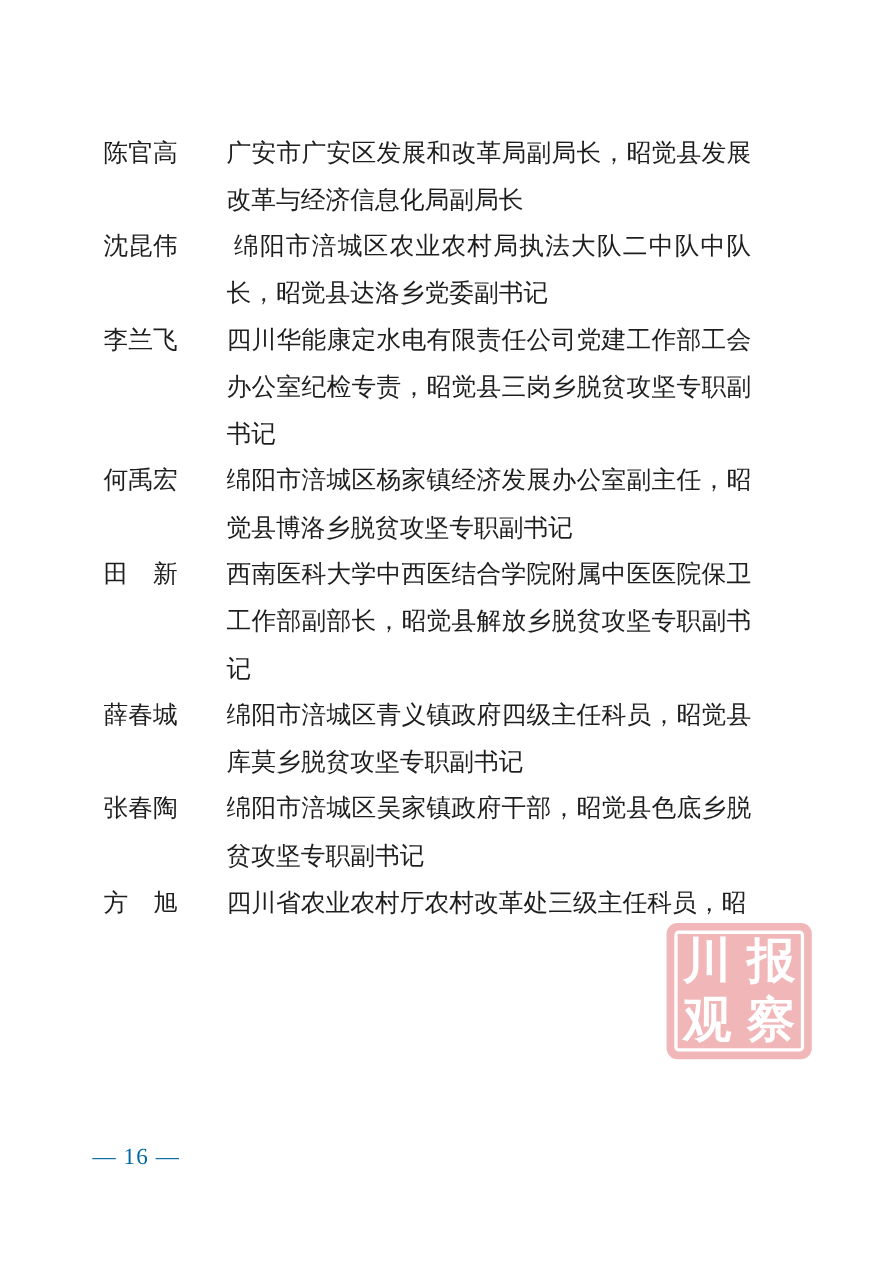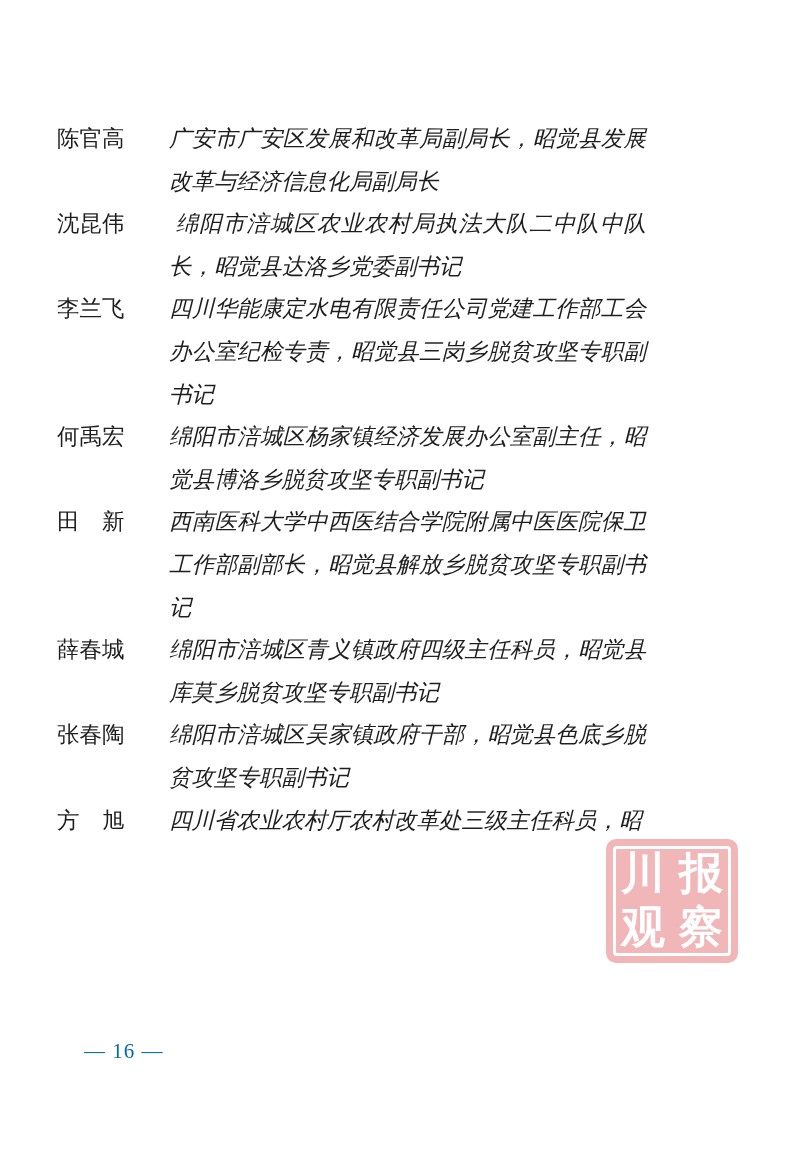--- a/index.html
+++ b/index.html
@@ -24,37 +24,36 @@
     left: 0;
     top: 118px;
     width: 800px;
   }
   .entry {
     display: flex;
     align-items: flex-start;
   }
   .entry-name {
     flex: 0 0 auto;
-    margin-left: 57px;
+    margin-left: 94px;
     width: 70px;
     font-size: 22.5px;
     line-height: 42.6px;
     white-space: nowrap;
     letter-spacing: 0;
   }
   .entry-desc {
     flex: 0 0 auto;
     margin-left: 42px;
     width: 477px;
     font-size: 22.5px;
     line-height: 42.6px;
     text-align: justify;
     text-justify: inter-ideograph;
     word-break: normal;
-    font-style: italic;
   }
   .page-num {
     position: absolute;
     left: 84px;
     top: 1038px;
     font-size: 21px;
     line-height: 26px;
     color: #0369a1;
     letter-spacing: 1px;
     white-space: pre;

